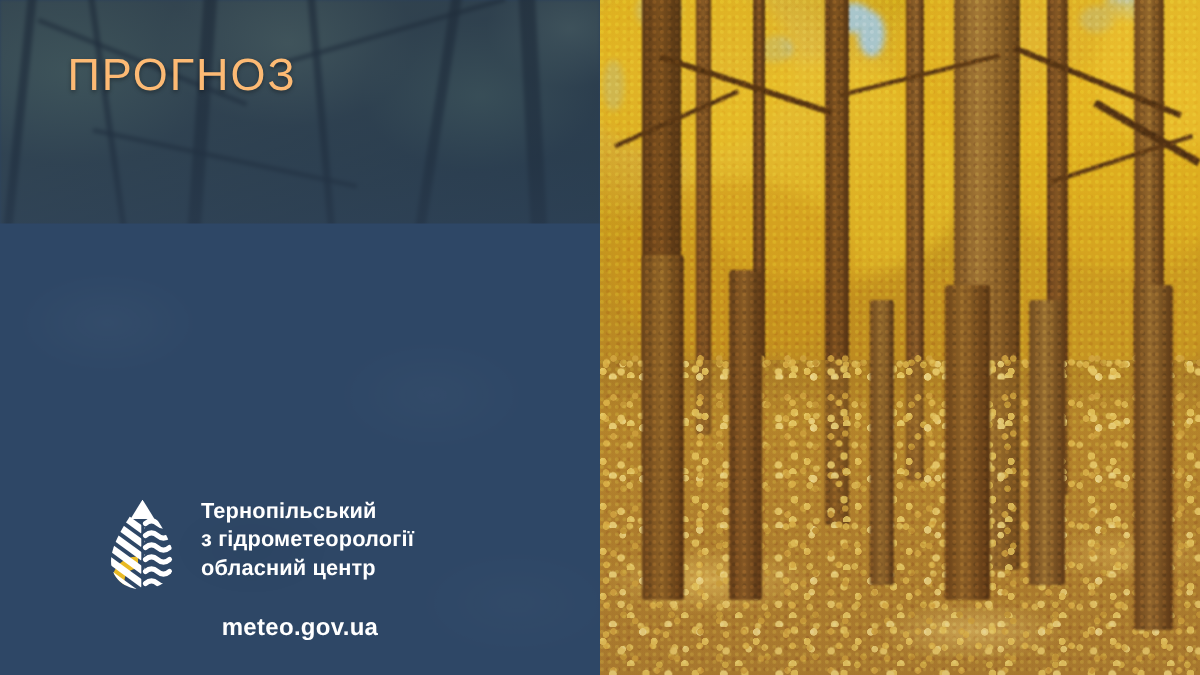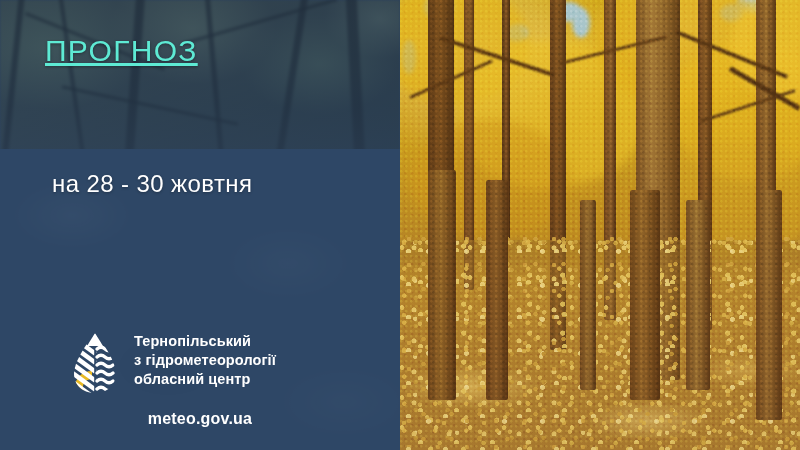--- a/index.html
+++ b/index.html
@@ -107,24 +107,23 @@
     background-image:
       radial-gradient(ellipse 24% 18% at 18% 22%, rgba(255,255,255,.09), rgba(0,0,0,0) 70%),
       radial-gradient(ellipse 26% 20% at 72% 38%, rgba(255,255,255,.07), rgba(0,0,0,0) 70%),
       radial-gradient(ellipse 20% 16% at 42% 72%, rgba(0,0,0,.10), rgba(0,0,0,0) 70%),
       radial-gradient(ellipse 28% 20% at 86% 84%, rgba(255,255,255,.06), rgba(0,0,0,0) 70%);
   }
 
   
   .headline{
     position:absolute;left:45px;top:32px;
-    color:#5eead4;font-size:30px;line-height:37px;font-weight:400;
+    color:#fdba74;font-size:30px;line-height:37px;font-weight:400;
     letter-spacing:.3px;white-space:nowrap;
     text-shadow:0 1px 3px rgba(0,0,0,.35);
-    text-decoration:underline;
   }
   .headline .l1{display:block;letter-spacing:1.3px;}
   .headline .l2{display:block;}
 
   .dateline{
     position:absolute;left:52px;top:170px;
     color:#fff;font-size:24px;font-weight:400;letter-spacing:.4px;
     white-space:nowrap;text-shadow:0 1px 3px rgba(0,0,0,.30);
   }
 
@@ -214,21 +213,20 @@
     <div class="topwash"></div>
 
     <div class="panel">
       <div class="mottle"></div>
     </div>
 
     <div class="headline">
       <span class="l1">ПРОГНОЗ</span>
     </div>
 
-    <div class="dateline">на 28 - 30 жовтня</div>
 
     <div class="logo-lockup">
 
       <svg class="logo-mark" viewBox="0 0 50 62">
         <defs>
           <clipPath id="dropClip">
             <path d="M25 1 C25 1 46 26 46 42 C46 53.5 36.6 61 25 61 C13.4 61 4 53.5 4 42 C4 26 25 1 25 1 Z"></path>
           </clipPath>
         </defs>
 

